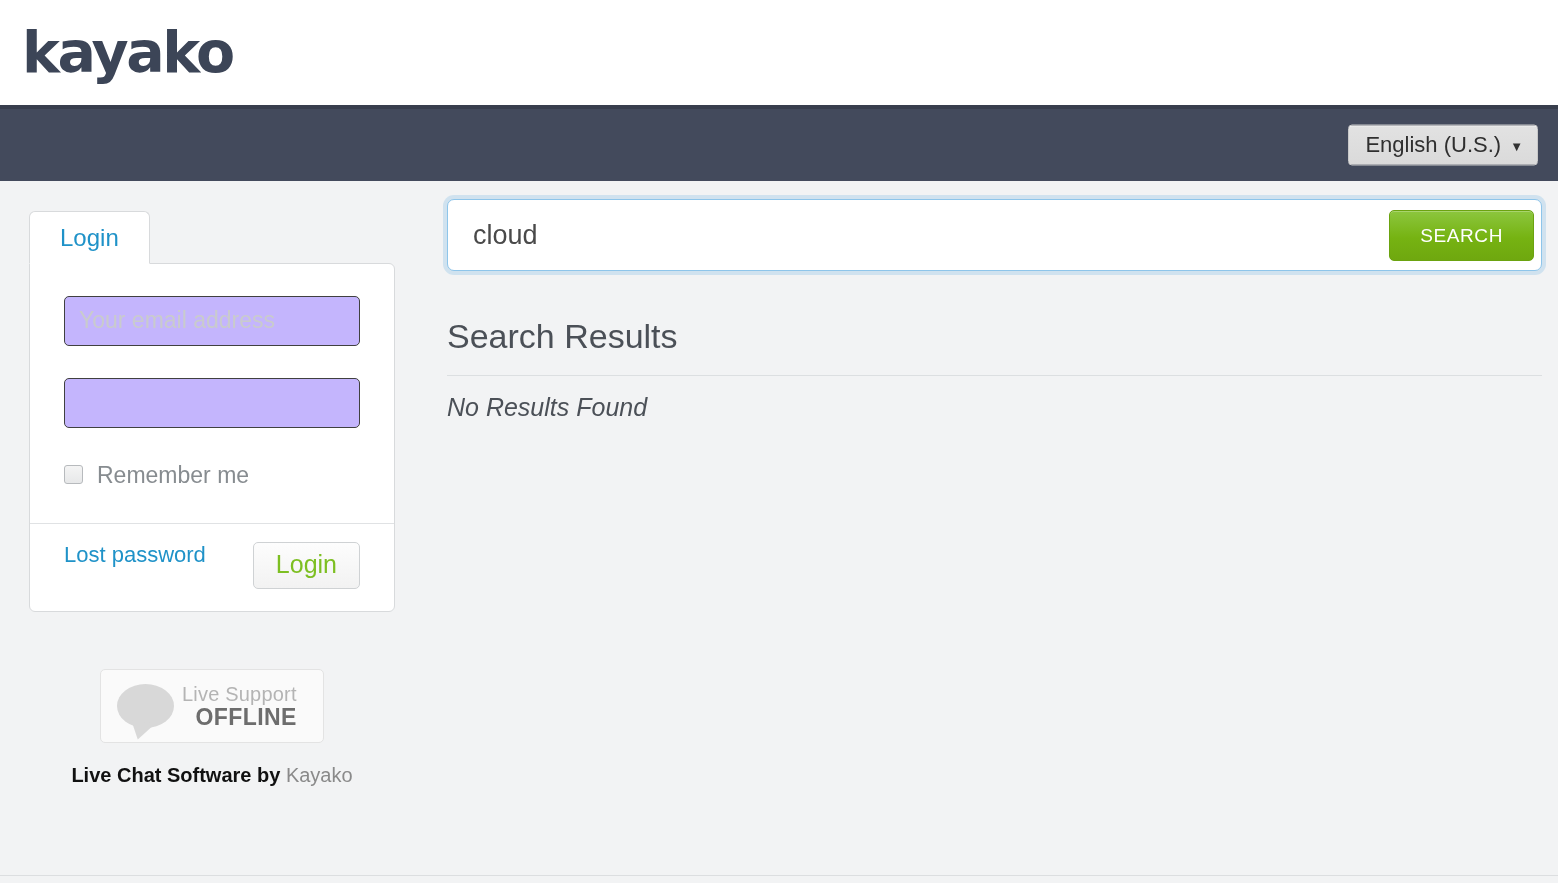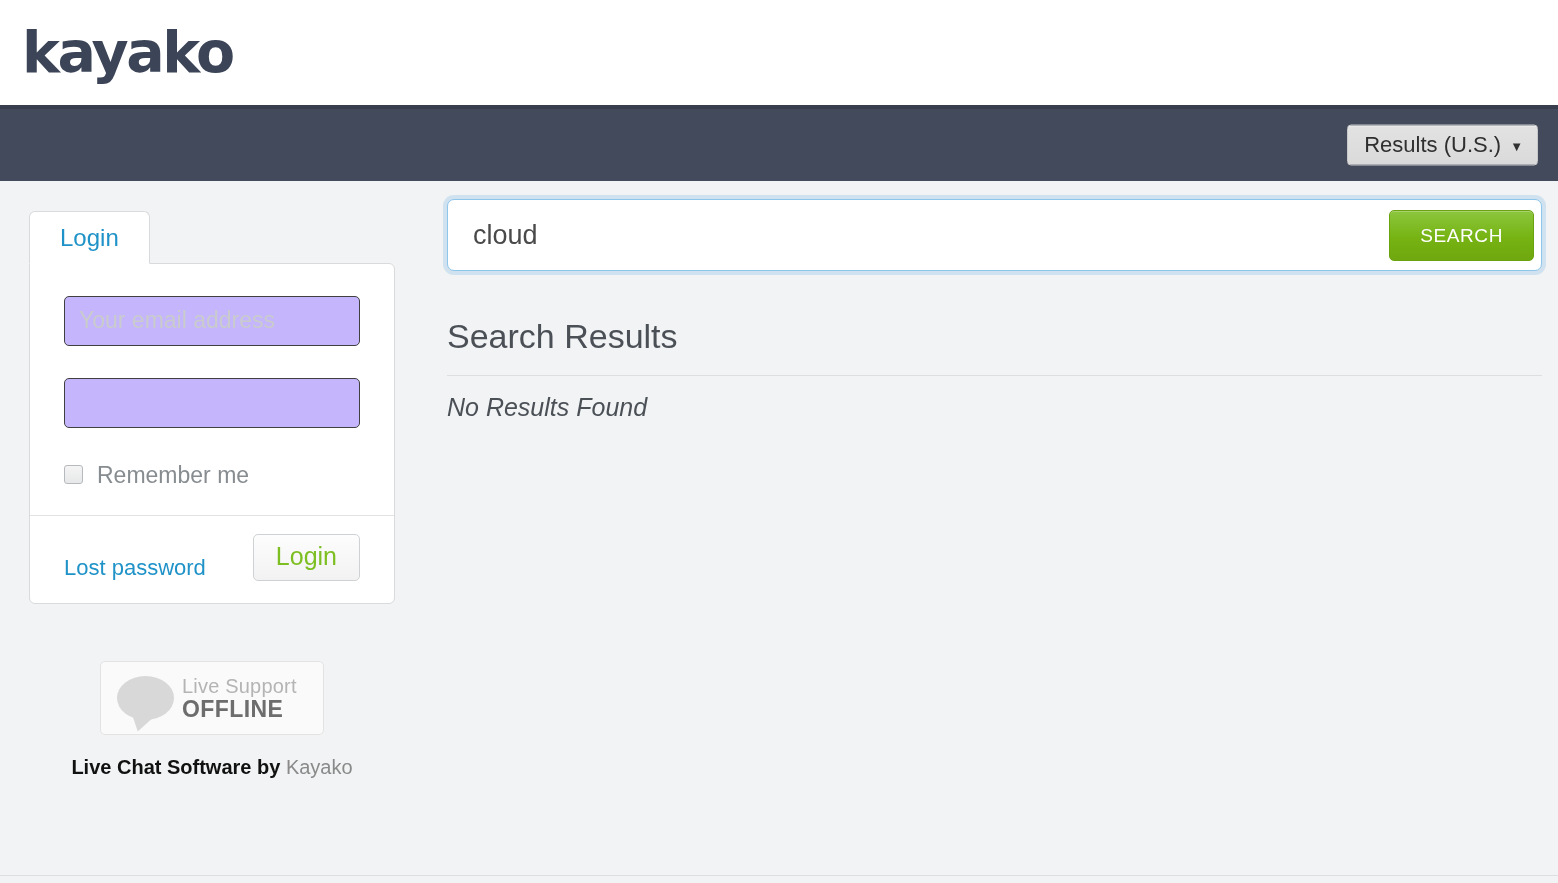--- a/index.html
+++ b/index.html
@@ -159,22 +159,23 @@
   }
   .remember-label {
     font-size: 23px;
     color: #878c90;
     line-height: 1;
   }
   .panel-footer {
     border-top: 1px solid #e0e2e4;
     padding: 18px 34px 22px 34px;
     display: flex;
-    align-items: flex-end;
+    align-items: flex-start;
     justify-content: space-between;
+    margin-top: 8px;
   }
   .lost-link {
     font-size: 22px;
     color: #1f92c8;
     text-decoration: none;
     cursor: pointer;
   }
   .login-btn {
     background: linear-gradient(to bottom, #fdfdfd 0%, #f2f2f2 100%);
     border: 1px solid #cfd2d4;
@@ -187,20 +188,21 @@
     line-height: 1.1;
   }
 
   
   .chat-block {
     margin-top: 57px;
     display: flex;
     flex-direction: column;
     align-items: center;
     width: 366px;
+    text-align: right;
   }
   .chat-badge {
     width: 224px;
     height: 74px;
     background: #fafafa;
     border: 1px solid #e3e3e3;
     border-radius: 5px;
     display: flex;
     align-items: center;
     gap: 8px;
@@ -328,21 +330,21 @@
 
 <div class="site-header">
   <div class="logo">
     <span class="logo-text">kayako</span>
   </div>
 </div>
 
 <div class="navbar-top-rule"></div>
 <div class="navbar">
   <div class="lang-select">
-    <span>Results (U.S.)</span>
+    <span>English (U.S.)</span>
     <span class="lang-caret">▼</span>
   </div>
 </div>
 
 <div class="page-wrap">
   <div class="container">
 
     <div class="sidebar">
 
       <div class="tabs-row">

